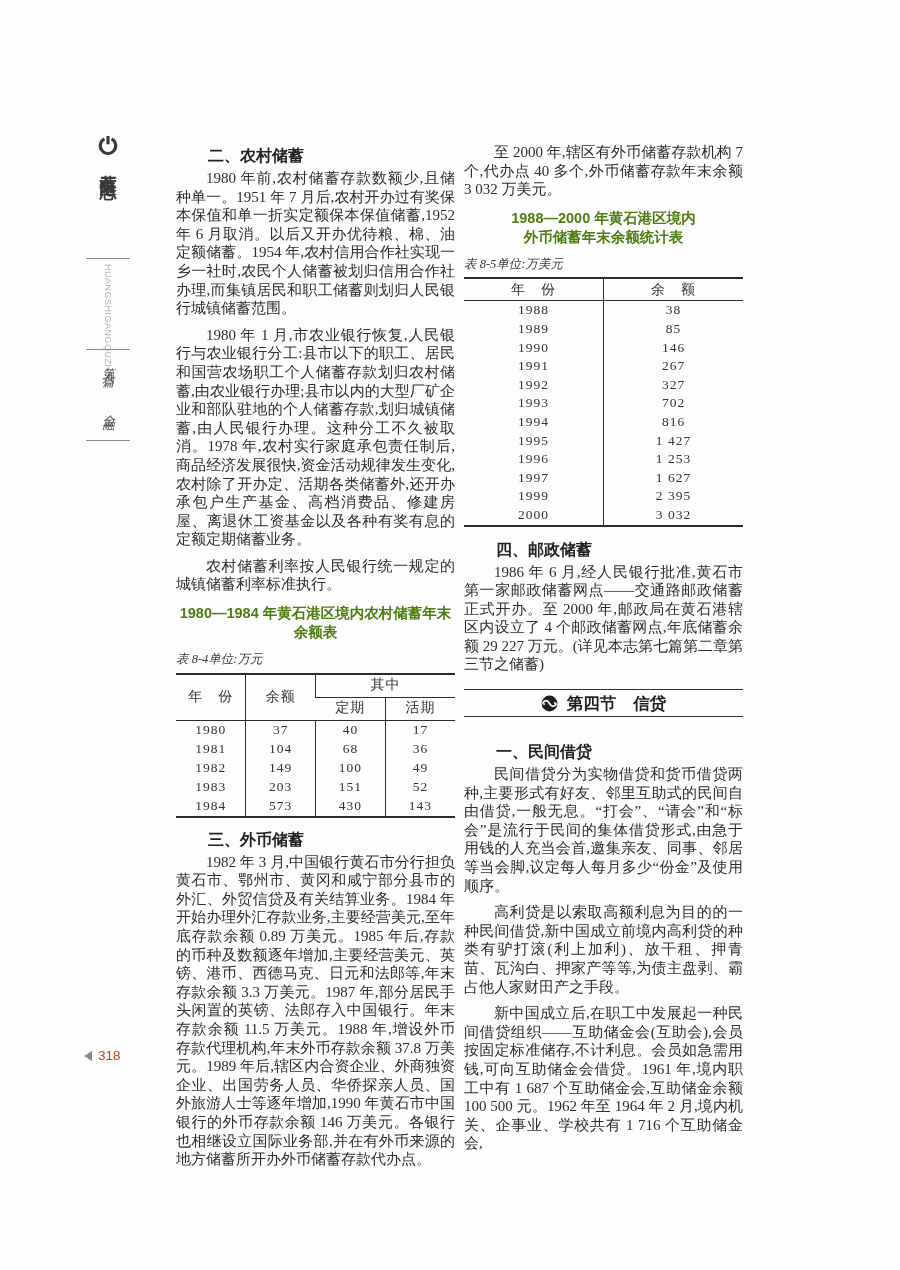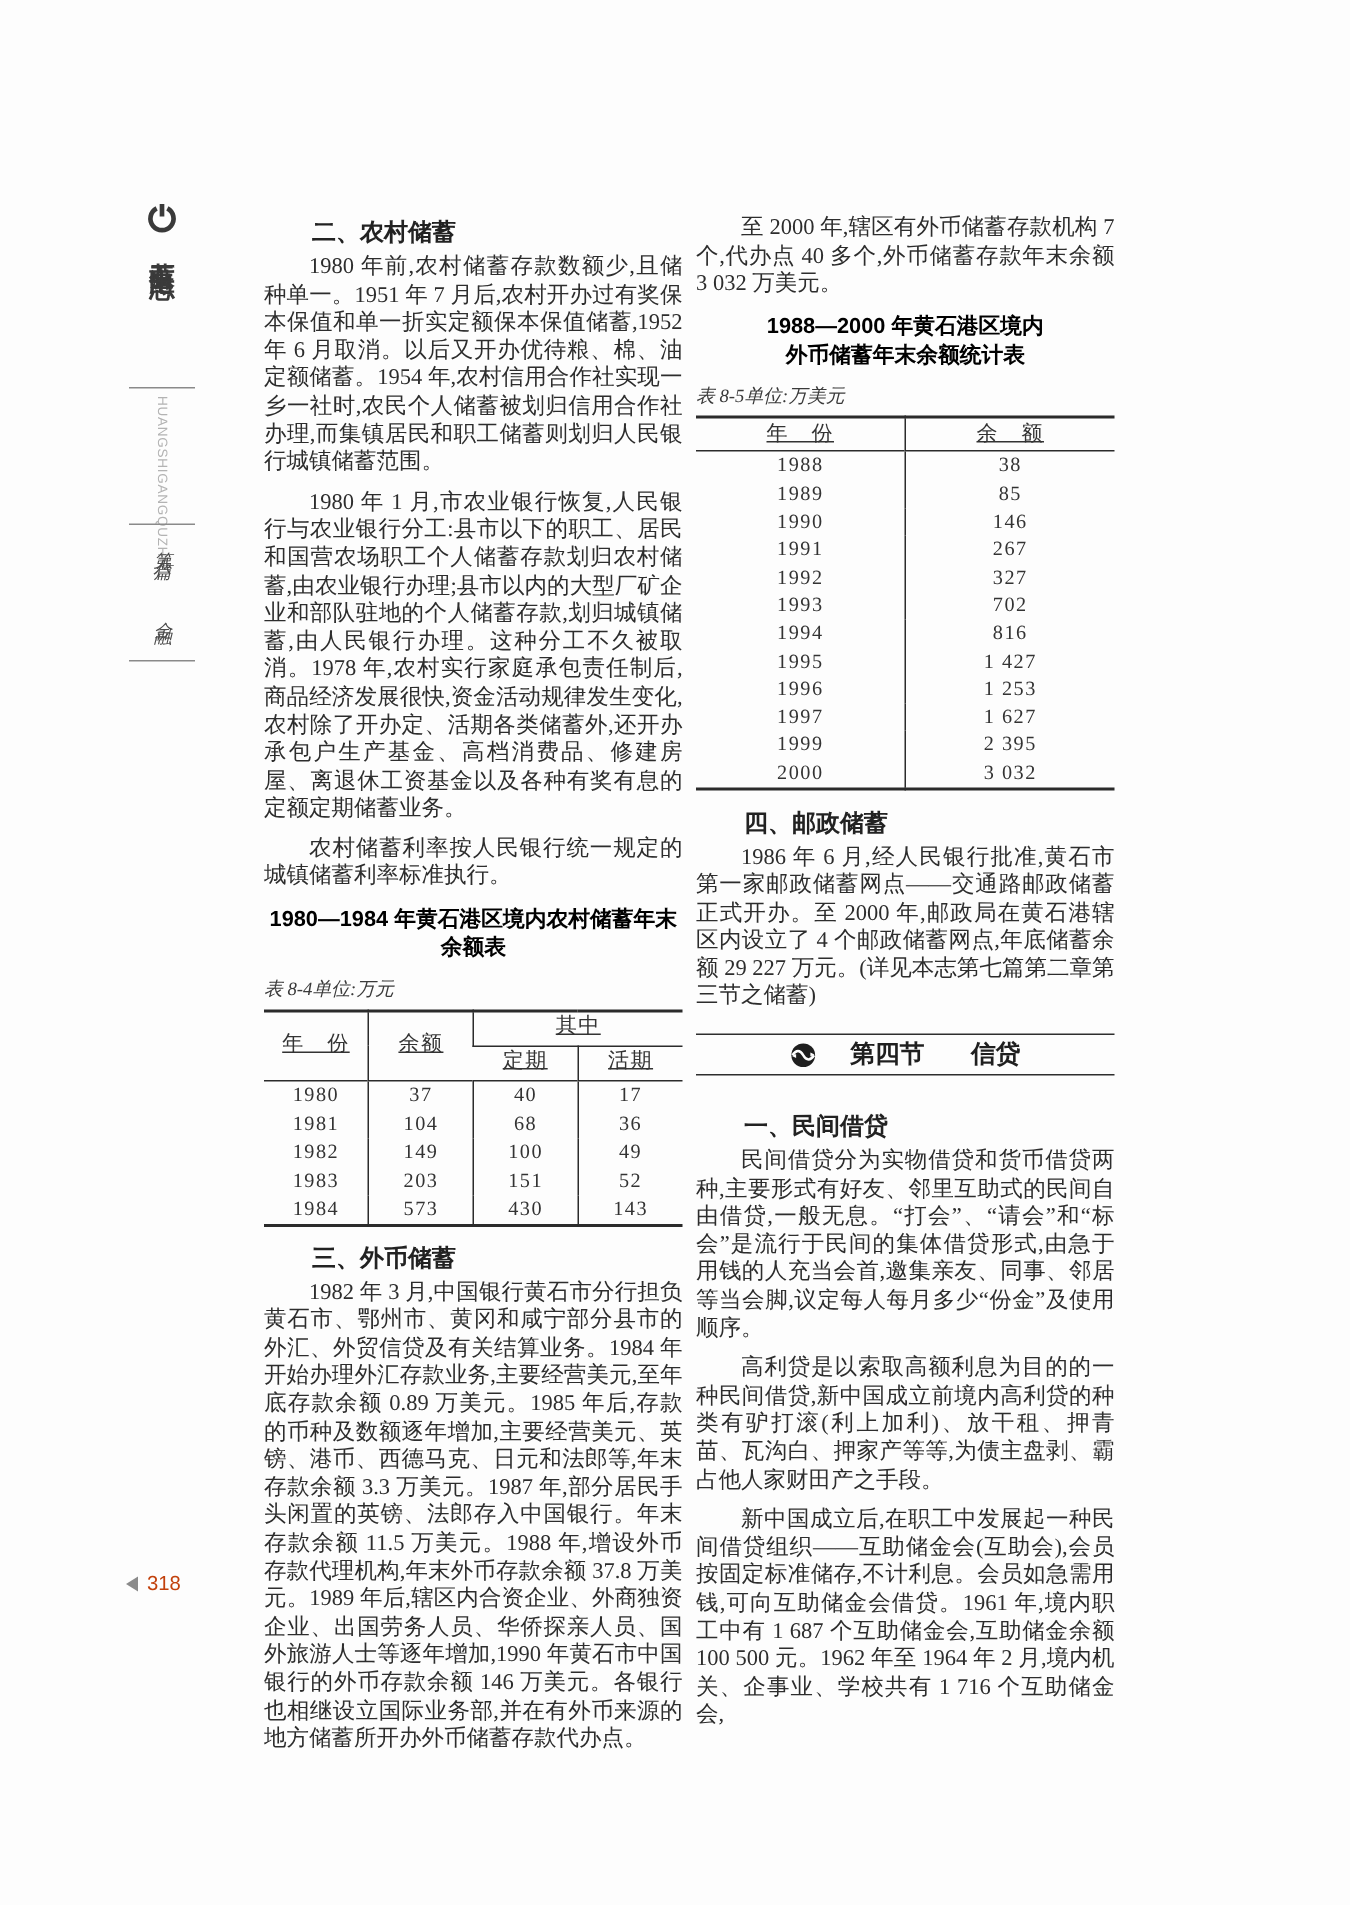--- a/index.html
+++ b/index.html
@@ -50,44 +50,44 @@
   h3.sub-heading {
     font-family:"Liberation Sans","DejaVu Sans",sans-serif;
     font-size:16px; font-weight:bold; color:#222;
     margin:12px 0 2px 0; text-indent:2em; line-height:20px; text-align:left;
   }
   h3.first { margin-top:0; }
 
   
   .tbl-title {
     font-family:"Liberation Sans","DejaVu Sans",sans-serif;
-    font-size:14.5px; font-weight:bold; text-align:center; color:#000000;
+    font-size:14.5px; font-weight:bold; text-align:center; color:#4d7c0f;
     margin-top:10px; line-height:19px; text-indent:0;
   }
   .tbl-caption { display:flex; justify-content:flex-start; align-items:baseline;
     font-size:12.5px; font-style:italic; color:#3a3a3a; margin-top:8px; }
   table.data-tbl { width:100%; border-collapse:collapse; table-layout:fixed;
     margin-top:4px; font-size:13.5px; color:#333; }
   table.data-tbl { border-top:2px solid #2b2b2b; border-bottom:2px solid #2b2b2b; }
   .data-tbl th, .data-tbl td { font-weight:normal; text-align:center; padding:0;
     vertical-align:middle; letter-spacing:1px; }
-  .data-tbl thead { border-bottom:1.4px solid #2b2b2b;text-decoration:underline; }
+  .data-tbl thead { border-bottom:1.4px solid #2b2b2b; }
   .data-tbl th { font-size:14px; }
   .t84 th, .t84 td { border-left:1px solid #2b2b2b; }
   .t84 th:first-child, .t84 td:first-child { border-left:none; }
   .t84 thead tr th { height:22px; }
   .t84 .group-th { border-bottom:1px solid #2b2b2b; }
   .t84 tbody td { height:19px; }
   .t85 td, .t85 th { height:17.8px; }
   .t85 td:last-child, .t85 th:last-child { border-left:1px solid #2b2b2b; }
   .t85 th { height:21px; }
 
   
   .banner { margin-top:15px; border-top:1.5px solid #2e2e2e; border-bottom:1.5px solid #2e2e2e;
-    height:26px; display:flex; align-items:center; justify-content:center; gap:23px;
+    height:26px; display:flex; align-items:center; justify-content:center; gap:9px;
     font-family:"Liberation Sans","DejaVu Sans",sans-serif;
     font-size:16.5px; font-weight:bold; color:#1f1f1f; text-indent:0; }
   .banner .gap { margin-left:8px; }
   .banner-icon { display:flex; align-items:center; }
 </style>
 </head>
 <body>
 
 <div class="page">
 

